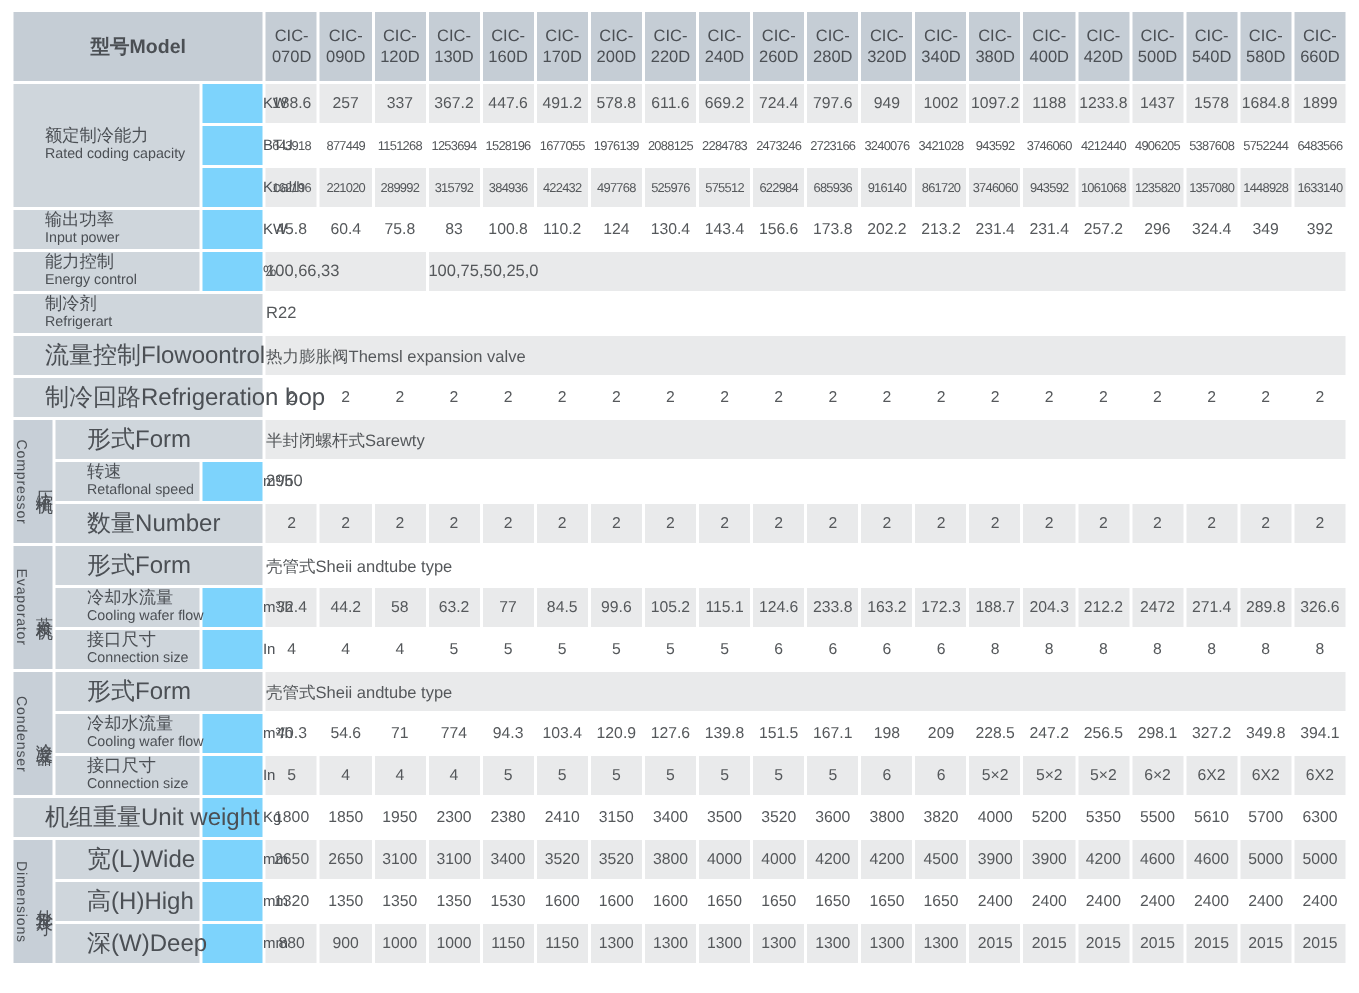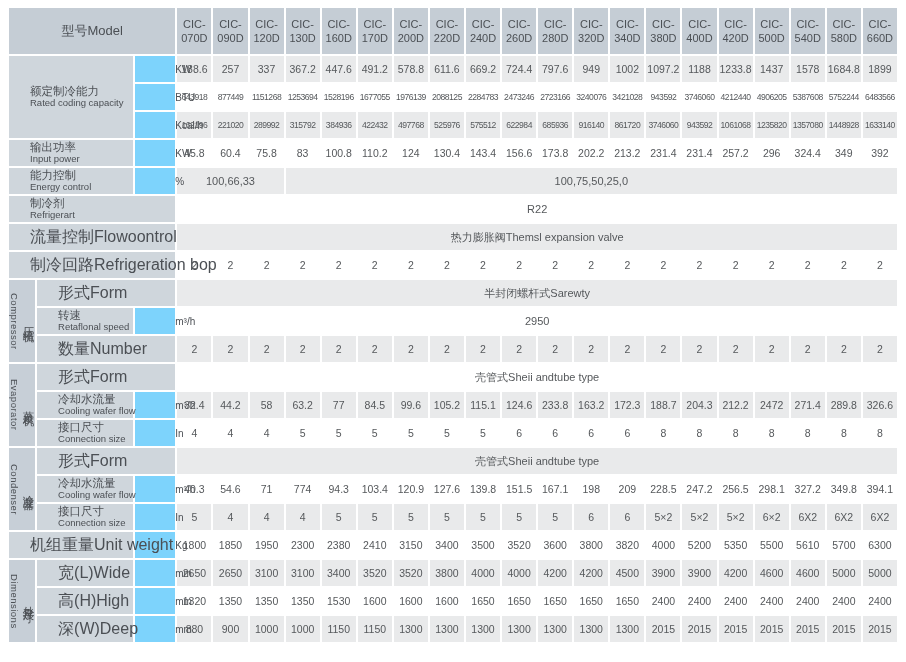--- a/index.html
+++ b/index.html
@@ -1,36 +1,36 @@
 <!DOCTYPE html>
 <html><head>
 <meta charset="utf-8">
 <style>
   html,body{margin:0;padding:0;background:#fff;width:906px;height:662px;overflow:hidden;
     font-family:"Liberation Sans","DejaVu Sans",sans-serif;}
   table{border-collapse:separate;border-spacing:2px;table-layout:fixed;width:892px;margin:6px 7px;}
   th,td{padding:0;vertical-align:middle;overflow:visible;white-space:nowrap;}
   thead tr{height:46px;}
   tbody tr{height:26px;}
-  th.hlab{background:#c5cdd5;font-weight:normal;font-size:13px;color:#4b4f54;text-align:center;}
+  th.hlab{background:#c5cdd5;font-weight:bold;font-size:13px;color:#4b4f54;text-align:center;}
   th.model{background:#c5cdd5;font-weight:normal;font-size:11px;color:#4b4f54;line-height:1.3;}
   td.lab{background:#cfd6dc;text-align:left;padding-left:21px;color:#4b4f54;}
   td.lab .zh{display:block;font-size:11.5px;line-height:1.2;}
   td.lab .en{display:block;font-size:9.5px;line-height:1.15;}
   td.lab .single{font-size:16px;}
   td.unit{background:#7dd3fc;text-align:center;font-size:10px;color:#4b4f54;padding-left:40px;}
   td.vert{background:#c7cfd7;}
   td.vert .vwrap{display:flex;justify-content:center;align-items:center;gap:1px;height:100%;}
   td.vert .ven{writing-mode:vertical-rl;font-size:9.5px;color:#4b4f54;letter-spacing:.5px;}
   td.vert .vzh{writing-mode:vertical-rl;text-orientation:upright;font-size:11.5px;color:#4b4f54;letter-spacing:2px;}
   td.g{background:#e9eaeb;}
   td.w{background:#ffffff;}
   td.val{text-align:center;font-size:10.5px;color:#55585b;}
   td.val.small{font-size:8.6px;letter-spacing:-0.5px;text-align:center;}
-  td.span{text-align:center;font-size:11px;color:#55585b;}
+  td.span{font-size:11px;color:#55585b;}
 </style>
 </head>
 <body>
 
 <table>
   <colgroup>
       <col style="width: 26px;">
       <col style="width: 96px;">
       <col style="width: 40px;">
       <col style="width: 34px;">

